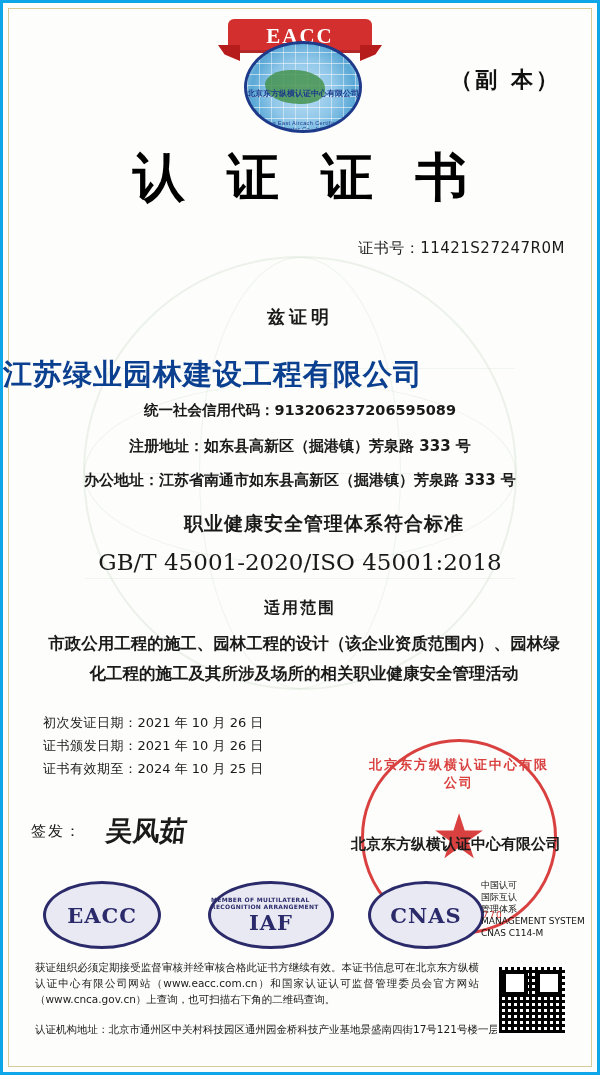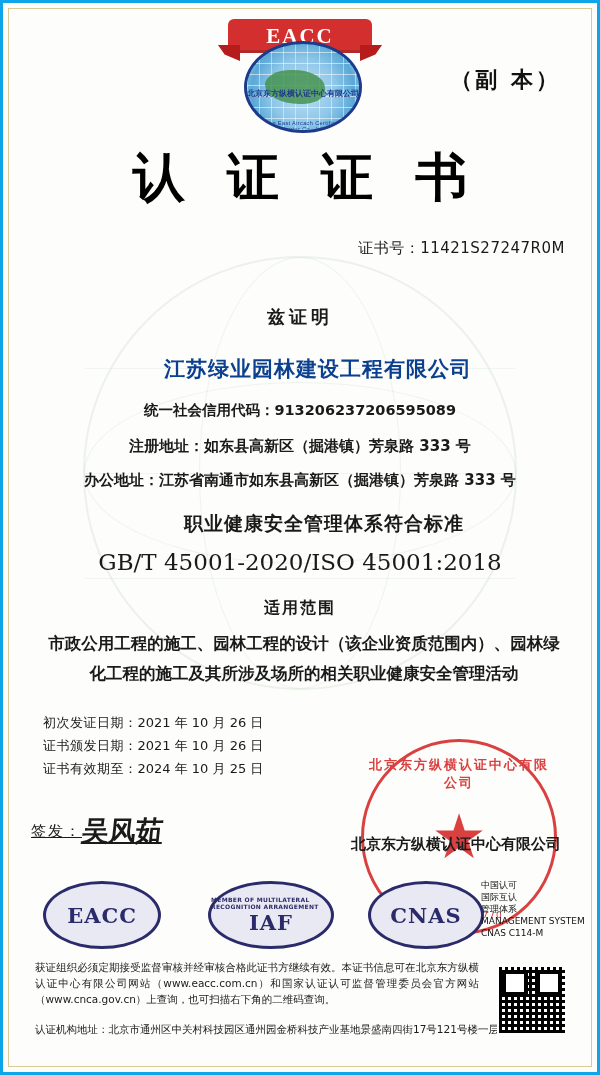--- a/index.html
+++ b/index.html
@@ -108,22 +108,22 @@
   }
   .cert-no{
     position:absolute;right:32px;top:236px;
     font-size:15px;letter-spacing:.5px;
   }
   .hereby{
     position:absolute;left:0;right:0;top:302px;text-align:center;
     font-size:18px;font-weight:bold;letter-spacing:4px;
   }
   .company{
-    position:absolute;left:0;right:0;top:352px;text-align:center;
-    font-size:21px;font-weight:bold;letter-spacing:1px;color:#0b3f8f;padding-left:36px;
+    position:absolute;left:0;right:0;top:352px;text-align:left;
+    font-size:29px;font-weight:bold;letter-spacing:1px;color:#0b3f8f;
   }
   .credit{
     position:absolute;left:0;right:0;top:398px;text-align:center;
     font-size:14.5px;font-weight:bold;
   }
   .addr{
     position:absolute;left:0;right:0;text-align:center;
     font-size:15px;font-weight:bold;
   }
   .addr1{top:434px;}
@@ -144,21 +144,21 @@
     position:absolute;left:44px;right:36px;top:626px;text-align:center;
     font-size:16.5px;font-weight:bold;line-height:30px;
   }
   .dates{
     position:absolute;left:40px;top:708px;
     font-size:13px;line-height:23px;
   }
   .dates div span.lbl{letter-spacing:.5px;}
   .sign-row{
     position:absolute;left:28px;top:810px;
-    display:flex;align-items:center;gap:0;text-decoration:underline;
+    display:flex;align-items:center;gap:24px;
   }
   .sign-label{font-size:15px;letter-spacing:2px;}
   .sign-name{
     font-size:27px;font-weight:bold;
     font-family:"DejaVu Serif", serif;
     transform:skewX(-6deg);
   }
   
   .seal{
     position:absolute;right:40px;top:736px;

